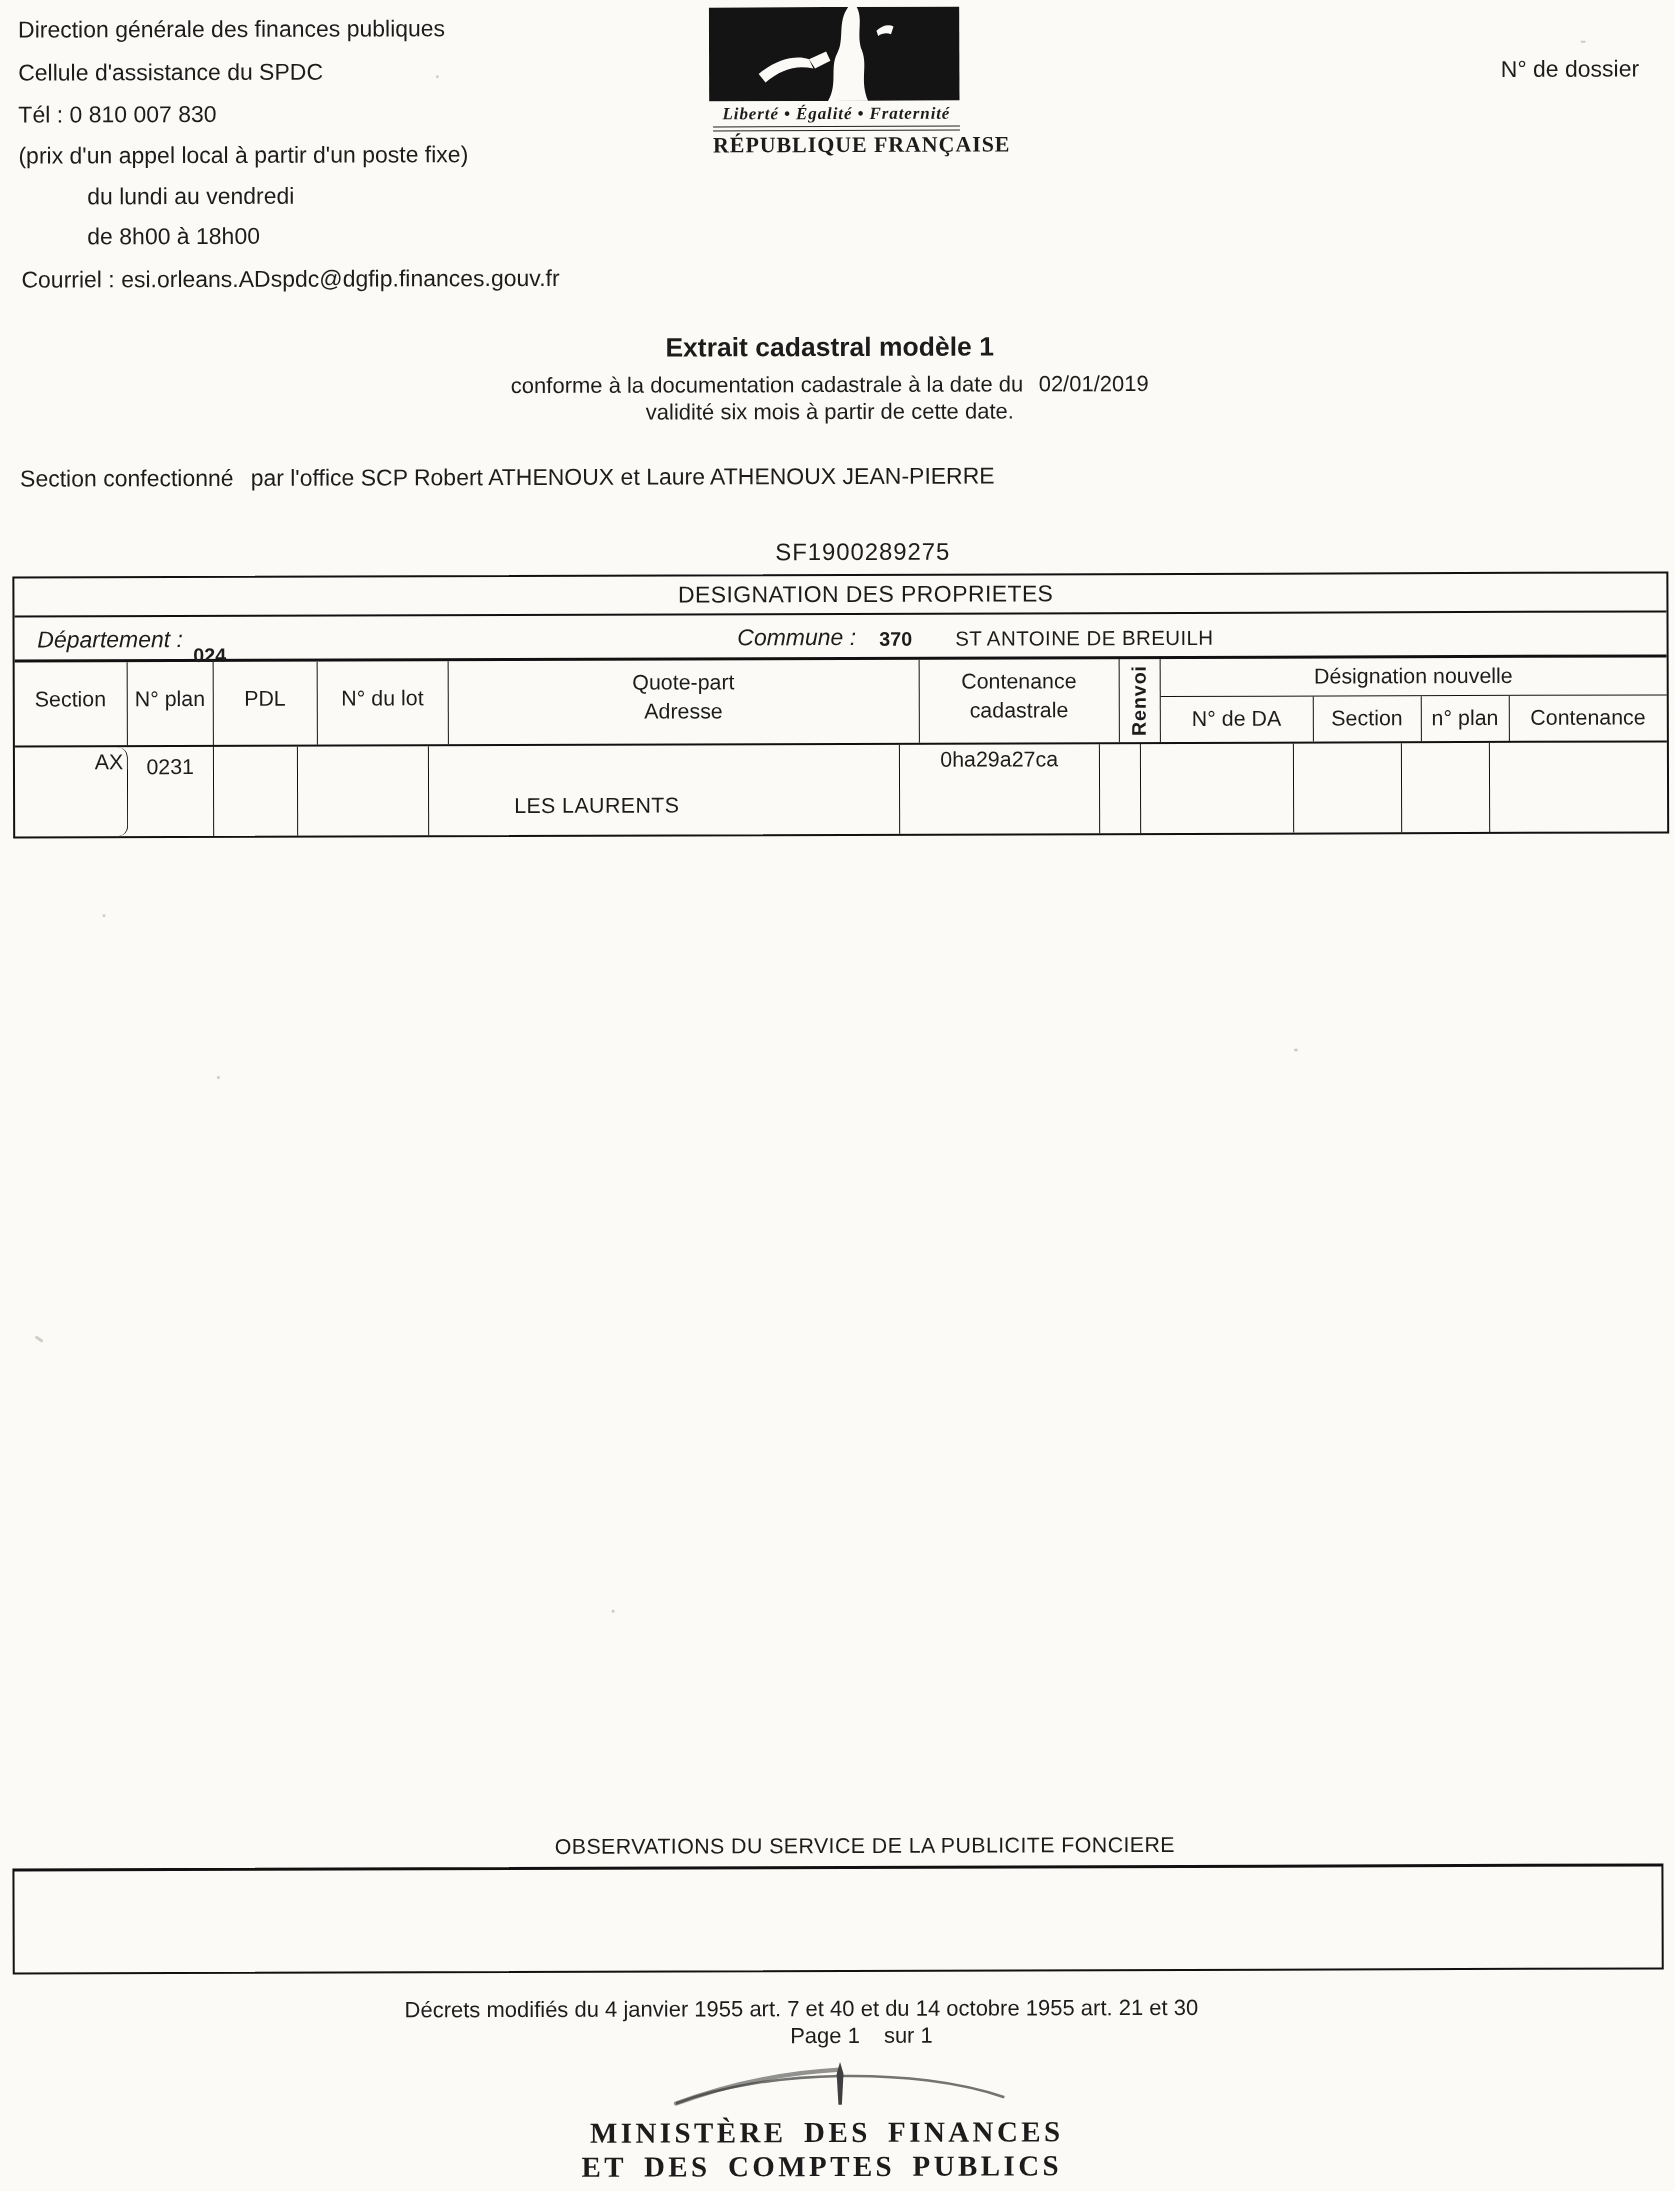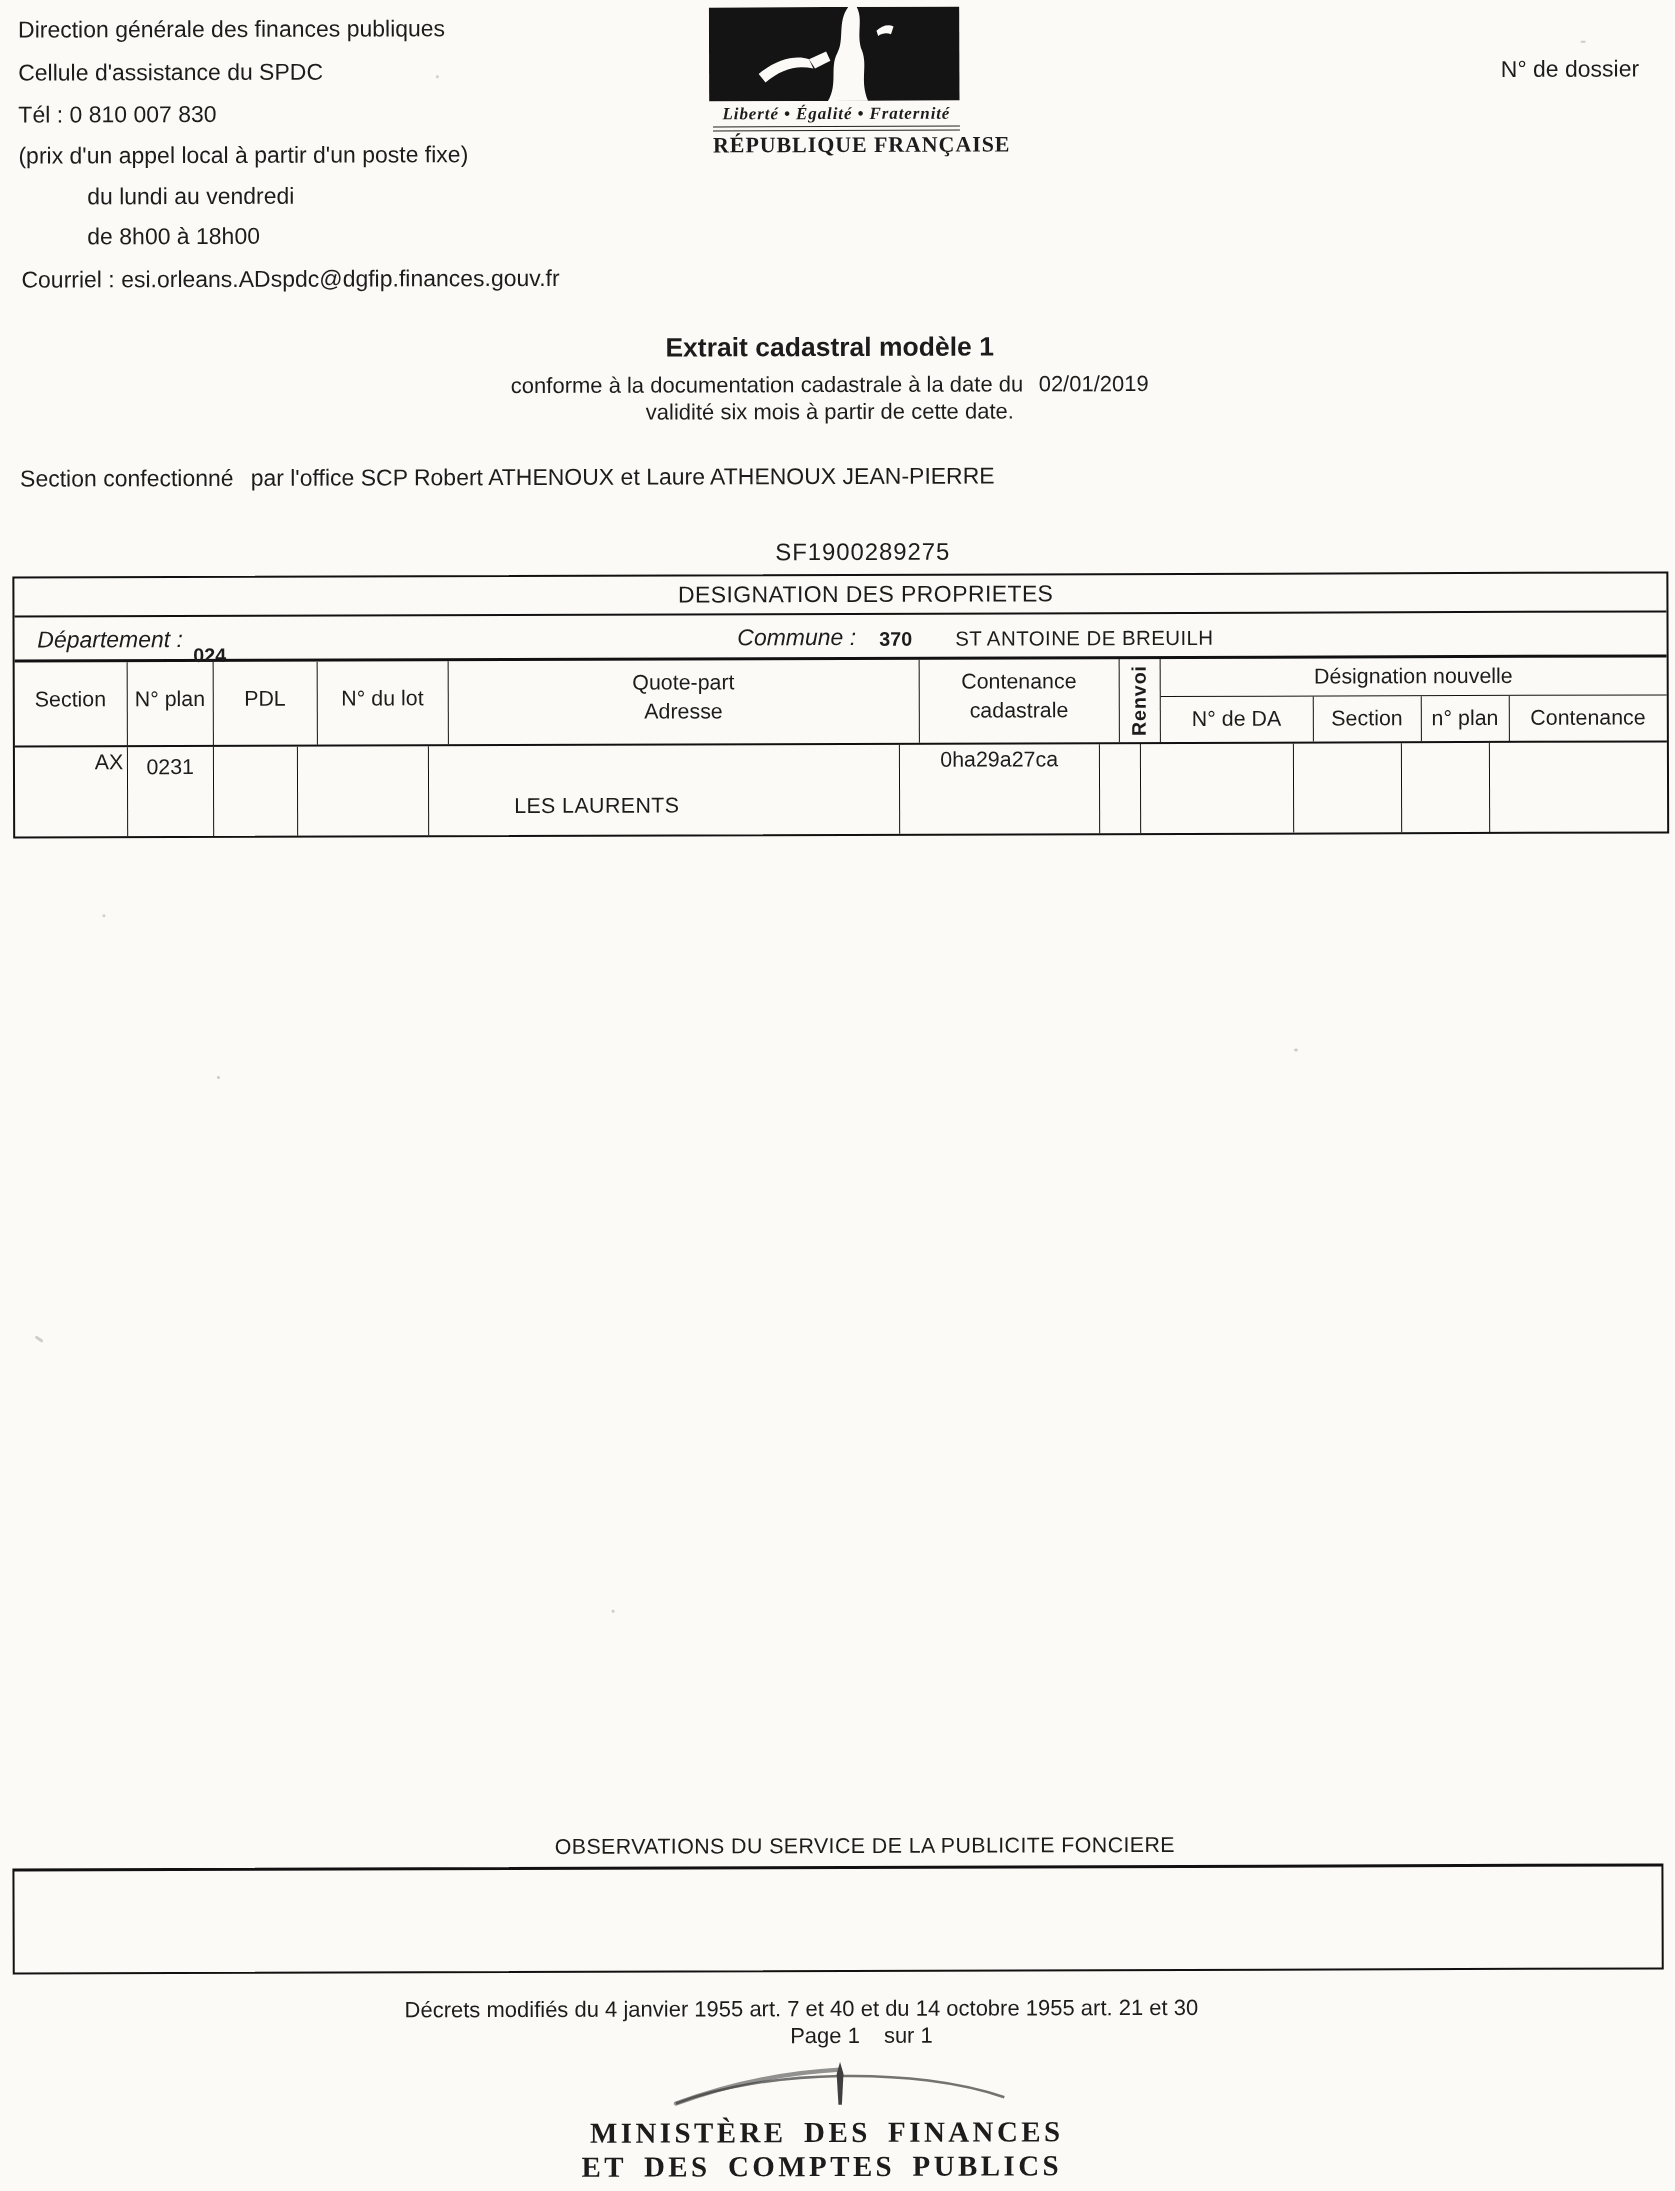--- a/index.html
+++ b/index.html
@@ -106,21 +106,21 @@
     box-sizing:border-box;border-right:1.7px solid #111;
     display:flex;align-items:center;justify-content:center;font-size:21.4px;
   }
   .g-da{width:153px;}
   .g-sec{width:108px;}
   .g-plan{width:88px;}
   .g-cont{flex:1;border-right:none;}
 
   .tr-data{height:89px;display:flex;font-size:21.4px;}
   .dc{box-sizing:border-box;border-right:1.7px solid #111;position:relative;}
-  .d-section{width:113px;text-align:right;padding:2.6px 3.4px 0 0;}
+  .d-section{width:113px;text-align:right;padding:2.6px 3.4px 0 0;border-radius:10px;}
   .d-plan{width:86px;text-align:center;padding-top:8px;}
   .d-pdl{width:84px;}
   .d-lot{width:131px;}
   .d-adr{width:471px;}
   .d-adr span{position:absolute;top:48px;left:-67px;width:100%;text-align:center;letter-spacing:0.4px;}
   .d-cont{width:200px;text-align:center;padding:2.6px 0 0 0;}
   .d-renvoi{width:41px;}
   .d-da{width:153px;}
   .d-sec2{width:108px;}
   .d-plan2{width:88px;}

